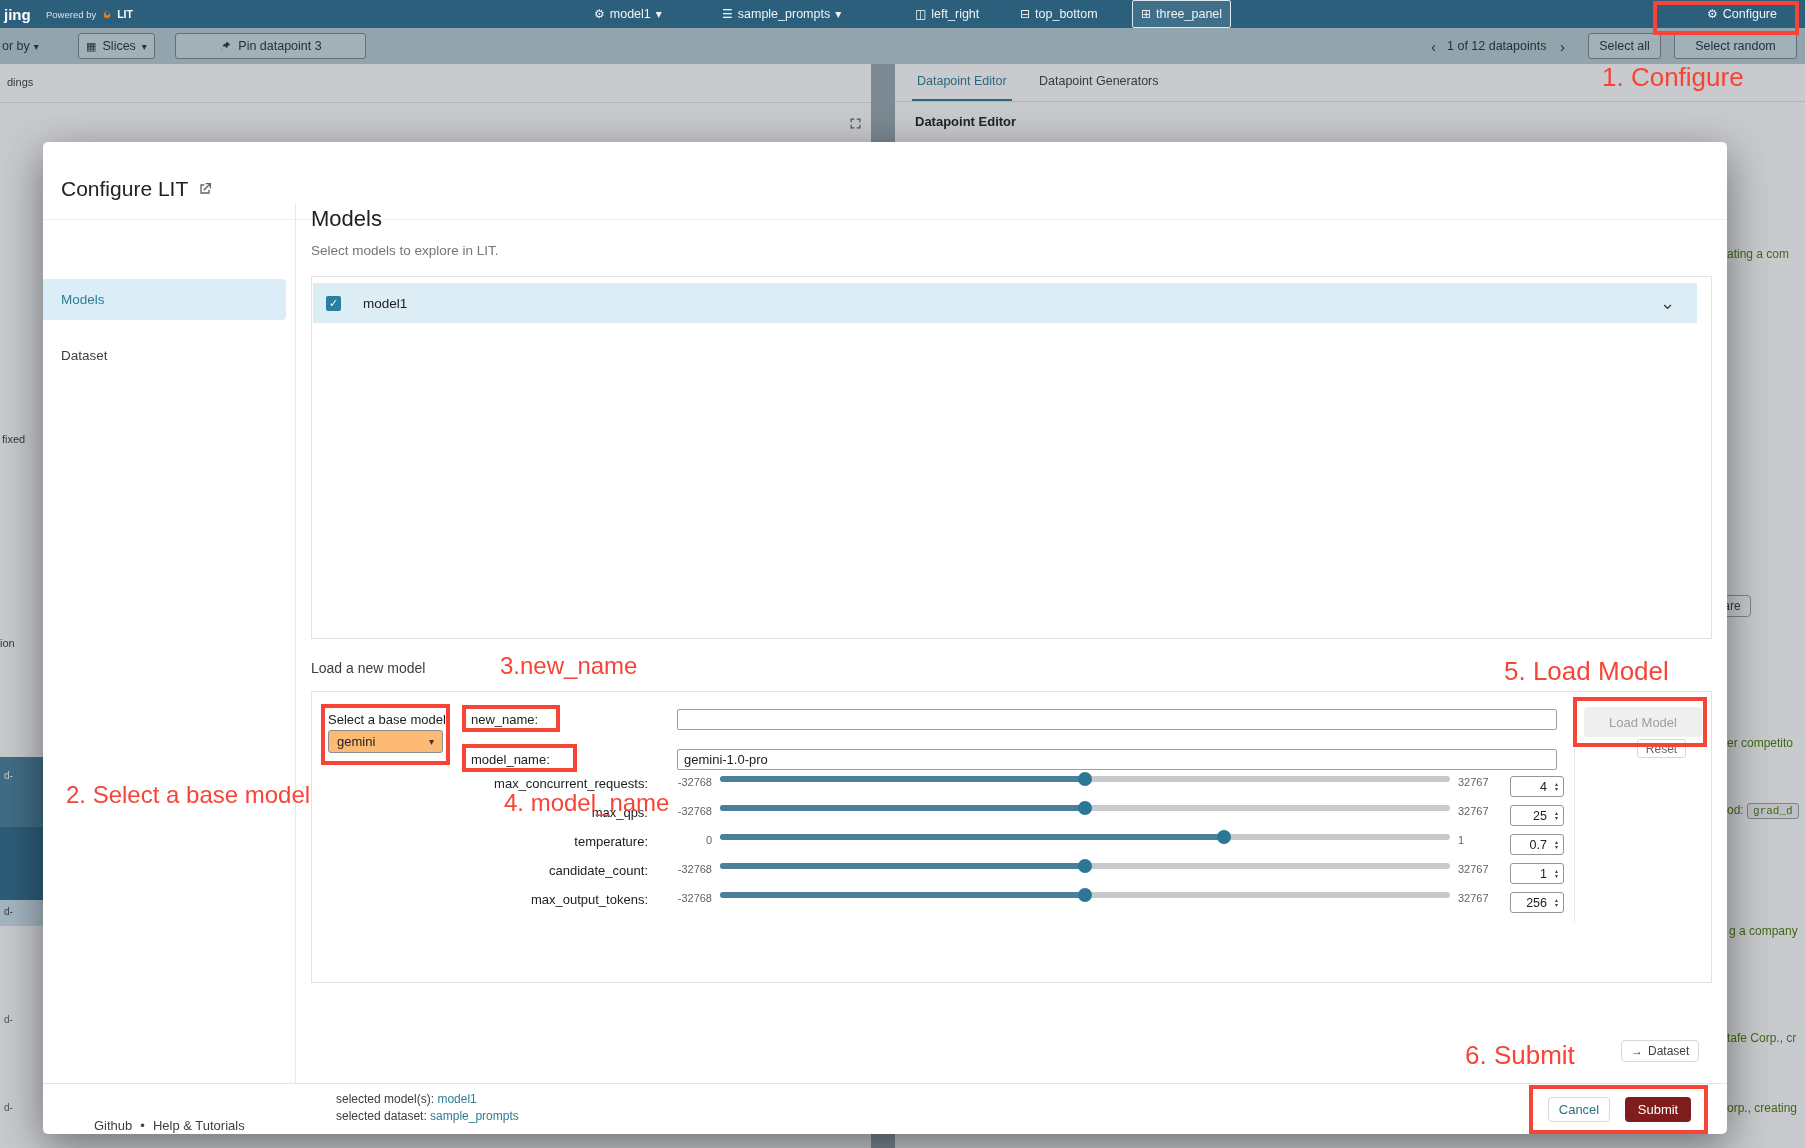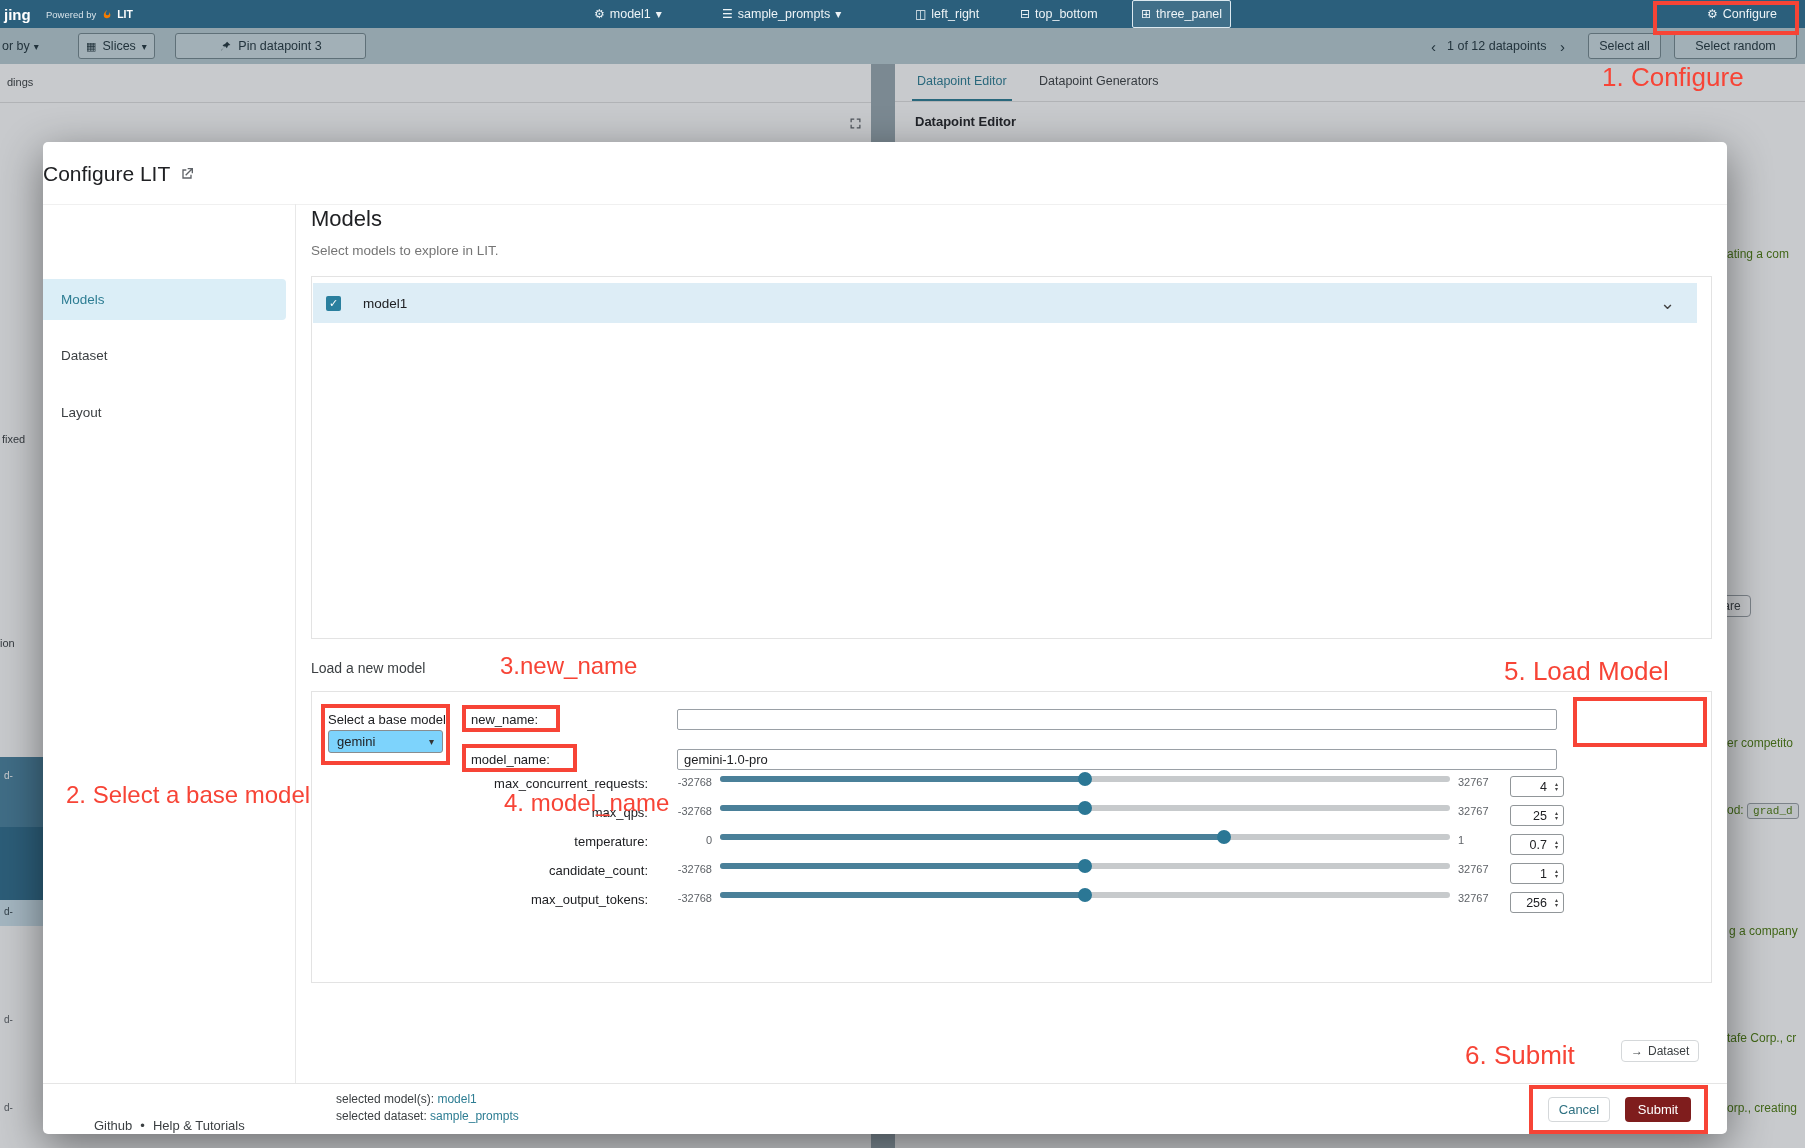--- a/index.html
+++ b/index.html
@@ -32,36 +32,36 @@
 .frag-sm{position:absolute;font-size:11px;color:#3c4043;white-space:nowrap}
 .pill{position:absolute;border:1px solid #9aa0a6;border-radius:4px;background:#fff;font-size:12px;color:#3c4043;padding:3px 9px;white-space:nowrap}
 .chip{display:inline-block;border:1px solid #9aa0a6;border-radius:3px;background:#f1f3f4;font-family:"Liberation Mono","DejaVu Sans Mono",monospace;font-size:11px;padding:1px 5px}
 .teal-a{position:absolute;left:0;top:757px;width:48px;height:70px;background:#4a83a1}
 .teal-b{position:absolute;left:0;top:827px;width:48px;height:73px;background:#2f6e8e}
 .teal-c{position:absolute;left:0;top:900px;width:48px;height:26px;background:#cfe4ef}
 .idfrag{position:absolute;font-size:10px;white-space:nowrap}
 
 #backdrop{position:absolute;left:0;top:64px;width:1805px;height:1084px;background:rgba(35,45,55,.25);z-index:5}
 #modal{position:absolute;left:43px;top:142px;width:1684px;height:992px;background:#fff;border-radius:5px;box-shadow:0 12px 44px rgba(0,0,0,.45);z-index:10}
-#m-header{position:absolute;left:0;top:1px;width:1684px;height:62px;border-bottom:1px solid #f0f0f0;display:flex;align-items:center;gap:9px;}
+#m-header{position:absolute;left:0;top:16px;width:1684px;height:62px;border-bottom:1px solid #f0f0f0;display:flex;align-items:center;gap:9px;padding-left:18px}
 #m-title{font-size:21px;color:#202124}
 #m-sidebar{position:absolute;left:0;top:62px;width:253px;height:879px;border-right:1px solid #e8e8e8}
 .side-item{position:absolute;left:0;width:243px;height:40px;display:flex;align-items:center;padding-left:18px;font-size:13.5px;color:#3c4043;cursor:pointer;border-radius:0 4px 4px 0}
 .side-item.sel{background:#dbeef7;color:#2d7d93;height:41px}
 #m-h2{position:absolute;left:268px;top:64px;font-size:22px;font-weight:500;color:#202124}
 #m-sub{position:absolute;left:268px;top:101px;font-size:13.5px;color:#757575}
 #model-box{position:absolute;left:268px;top:134px;width:1401px;height:363px;border:1px solid #e3e3e3;background:#fff}
 #model-row{position:absolute;left:1px;top:6px;width:1384px;height:40px;background:#ddedf6;display:flex;align-items:center;cursor:pointer}
 .cbx{width:15px;height:15px;margin-left:13px;background:#2a7f9e;border-radius:2px;display:flex;align-items:center;justify-content:center;color:#fff;font-size:11px;line-height:1}
 #model-row .mname{margin-left:22px;font-size:13.5px;color:#202124}
 #model-row .chev{margin-left:auto;margin-right:22px;font-size:18px;color:#444;line-height:10px}
 #load-label{position:absolute;left:268px;top:518px;font-size:14px;color:#3c4043}
 #param-panel{position:absolute;left:268px;top:549px;width:1401px;height:292px;border:1px solid #e3e3e3;background:#fff}
 .p-label{position:absolute;font-size:13px;color:#202124;white-space:nowrap}
-#base-select{position:absolute;left:16px;top:38px;width:115px;height:23px;border:1px solid #888d90;border-radius:3px;background:#7dd3fc;display:flex;align-items:center;font-size:13px;padding:0 8px;cursor:pointer}
+#base-select{position:absolute;left:16px;top:38px;width:115px;height:23px;border:1px solid #888d90;border-radius:3px;background:#fdba74;display:flex;align-items:center;font-size:13px;padding:0 8px;cursor:pointer}
 #base-select .sel-arrow{margin-left:auto;font-size:10px;color:#333}
 .txt-input{position:absolute;height:21px;width:880px;left:365px;border:1px solid #9aa0a6;border-radius:2px;font-size:13px;padding:0 6px;font-family:inherit;color:#202124;background:#fff}
 .param-row{position:absolute;left:16px;width:1236px;height:28px;display:flex;gap:8px}
 .param-row .lab{width:320px;text-align:right;font-size:13px;color:#202124;white-space:nowrap}
 .param-row .mn{width:56px;text-align:right;font-size:11px;color:#5f6368}
 .param-row .mx{width:44px;text-align:left;font-size:11px;color:#5f6368}
 .slider{position:relative;flex:1;height:6px;background:#c7cacc;border-radius:3px;cursor:pointer}
 .slider .fill{position:absolute;left:0;top:0;bottom:0;background:#4a8099;border-radius:3px}
 .slider .thumb{position:absolute;top:50%;width:14px;height:14px;border-radius:50%;background:#2b7795;transform:translate(-50%,-50%);cursor:grab}
 .stepper{width:54px;height:21px;border:1px solid #919699;border-radius:3px;display:flex;align-items:center;background:#fff}
@@ -202,23 +202,20 @@
       </svg>
   </div>
 
   <div id="m-sidebar">
     <div class="side-item sel" style="top:75px">
       <span>Models</span>
     </div>
     <div class="side-item" style="top:131px">
       <span>Dataset</span>
     </div>
-    <div class="side-item" style="top:188px">
-      <span>Layout</span>
-    </div>
   </div>
 
   <span id="m-h2">Models</span>
   <span id="m-sub">Select models to explore in LIT.</span>
 
   <div id="model-box">
     <div id="model-row">
       <span class="cbx">
           <span>✓</span>
         </span>
@@ -320,20 +317,28 @@
       <span class="mx">32767</span>
       <div class="stepper">
         <span class="val">256</span>
         <span class="arrows">
             <span>▴</span>
             <span>▾</span>
           </span>
       </div>
     </div>
 
+    <div id="btn-col">
+      <div id="load-model-btn">
+        <span>Load Model</span>
+      </div>
+      <div id="reset-btn">
+        <span>Reset</span>
+      </div>
+    </div>
   </div>
 
   <div id="dataset-goto">
     <span>→</span>
     <span>Dataset</span>
   </div>
 
   <div id="m-footer">
     <div id="foot-links">
       <span class="tlink" style="color:#3c4043">Github</span>

